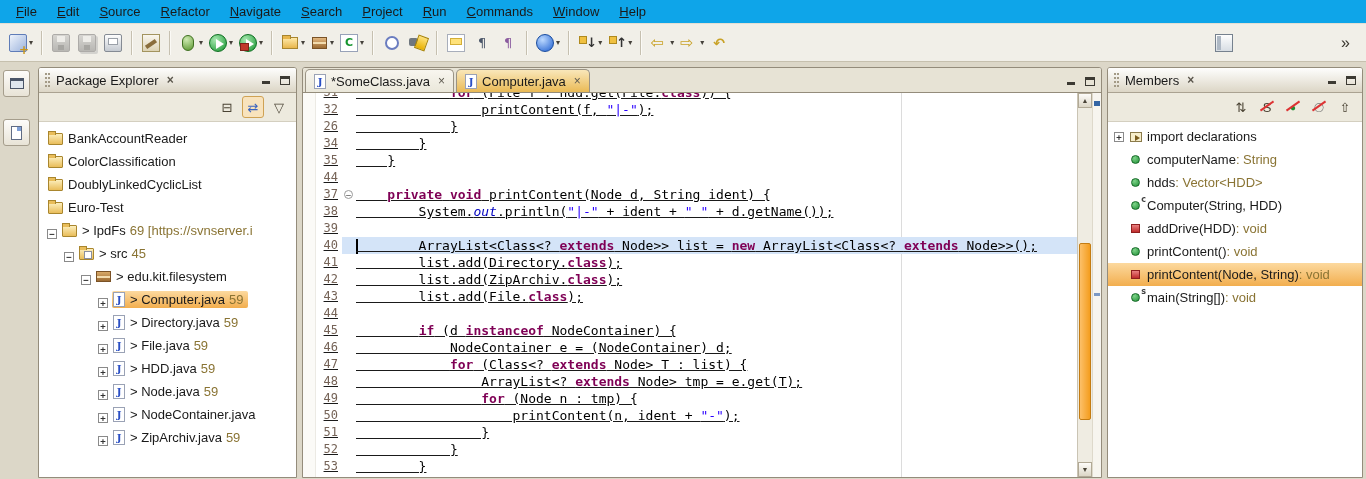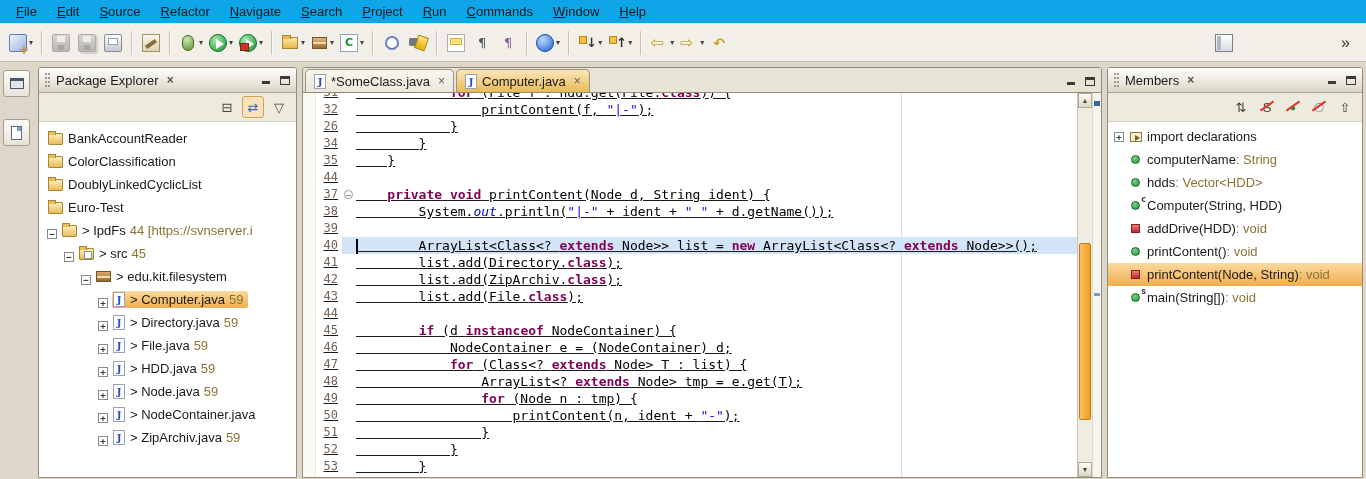--- a/index.html
+++ b/index.html
@@ -327,21 +327,21 @@
           <span class="tsel">
             <span class="tico tico-folder"></span>
             <span class="tlabel">Euro-Test</span>
           </span>
         </div>
         <div class="trow" style="padding-left: 8px;">
           <span class="exp">−</span>
           <span class="tsel">
             <span class="tico tico-project"></span>
             <span class="tlabel">&gt; IpdFs</span>
-            <span class="deco">44 [https://svnserver.i</span>
+            <span class="deco">69 [https://svnserver.i</span>
           </span>
         </div>
         <div class="trow" style="padding-left: 25px;">
           <span class="exp">−</span>
           <span class="tsel">
             <span class="tico tico-src-folder"></span>
             <span class="tlabel">&gt; src</span>
             <span class="deco">45</span>
           </span>
         </div>

